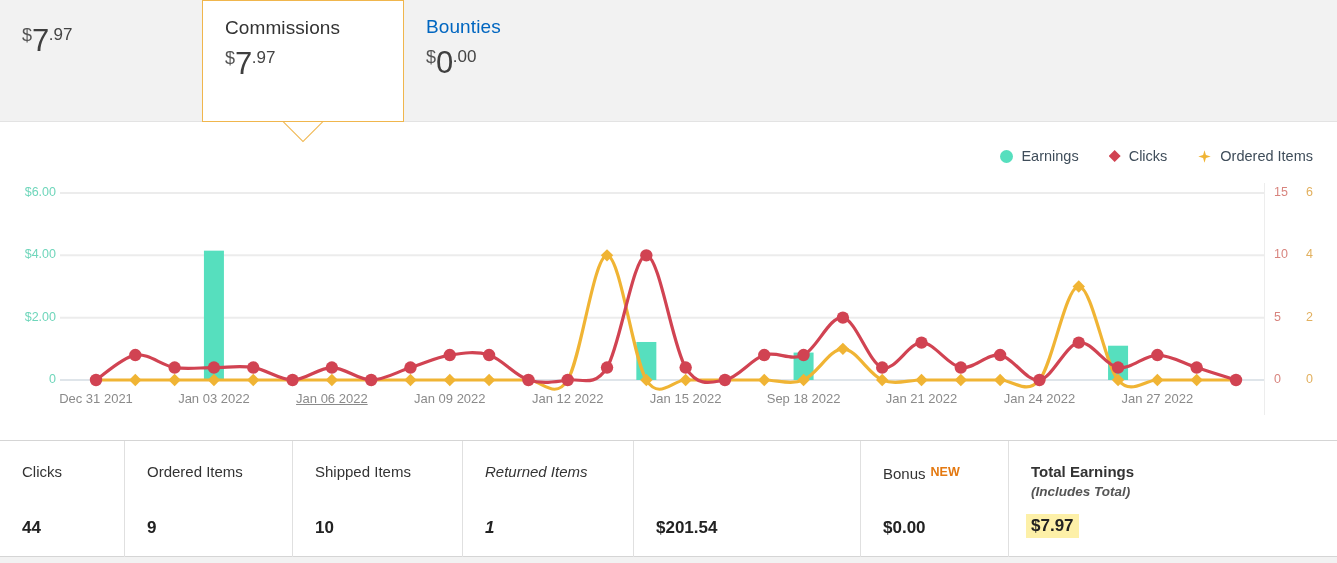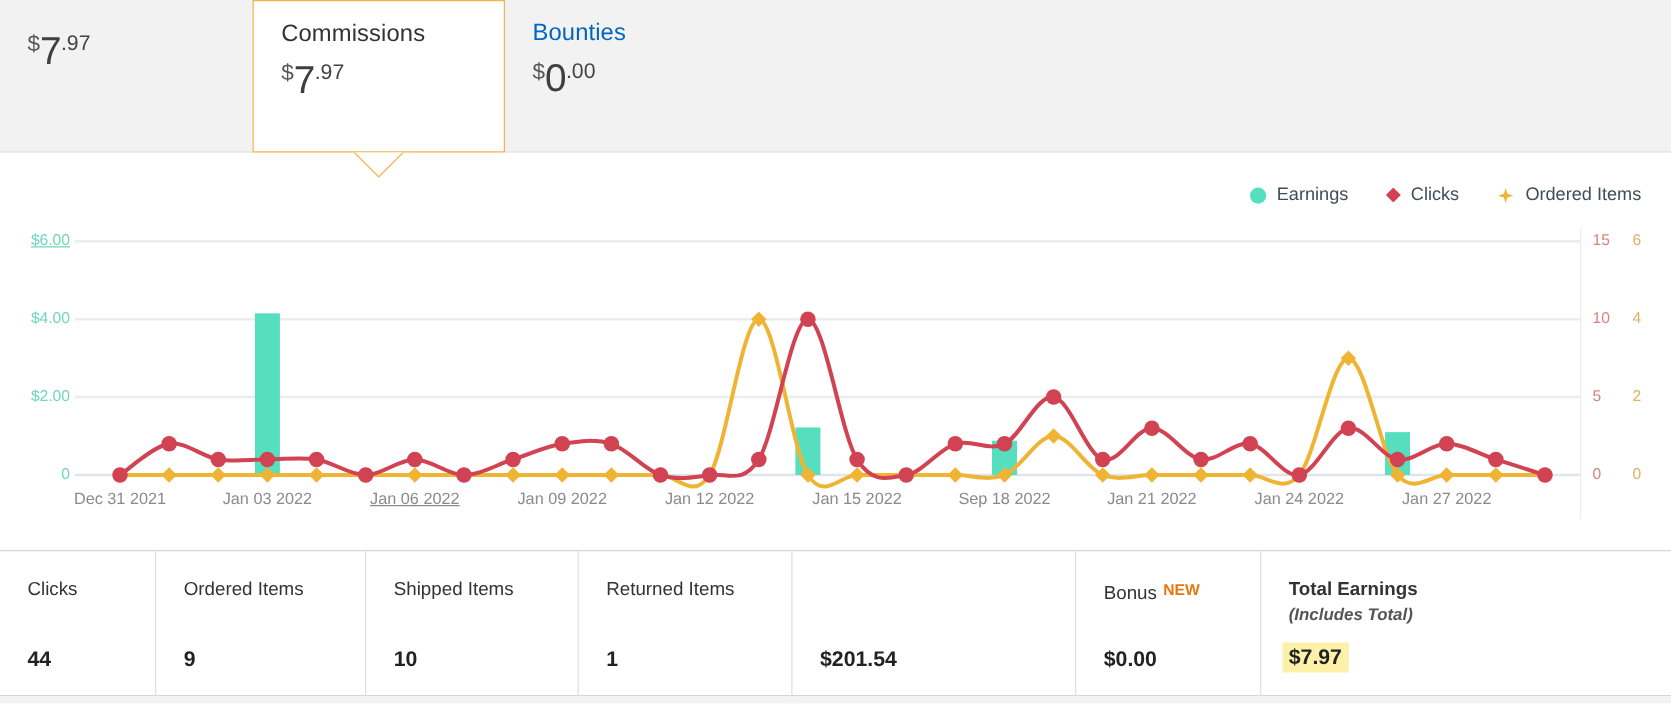--- a/index.html
+++ b/index.html
@@ -211,21 +211,21 @@
           <circle cx="1118.06" cy="244.53333333333333" r="6.2" fill="#d14352"></circle>
           <circle cx="1157.3700000000001" cy="232.06666666666666" r="6.2" fill="#d14352"></circle>
           <circle cx="1196.68" cy="244.53333333333333" r="6.2" fill="#d14352"></circle>
           <circle cx="1235.99" cy="257" r="6.2" fill="#d14352"></circle>
         </svg>
       <div class="axis-right-line"></div>
       <div id="ticks-host">
           <div class="ytick left" style="top: 249px;">0</div>
           <div class="ytick left" style="top: 186.667px;">$2.00</div>
           <div class="ytick left" style="top: 124.333px;">$4.00</div>
-          <div class="ytick left" style="top: 62px; text-decoration: underline;">$6.00</div>
+          <div class="ytick left" style="top: 62px;">$6.00</div>
           <div class="ytick r1" style="top: 249px;">0</div>
           <div class="ytick r1" style="top: 186.667px;">5</div>
           <div class="ytick r1" style="top: 124.333px;">10</div>
           <div class="ytick r1" style="top: 62px;">15</div>
           <div class="ytick r2" style="top: 249px;">0</div>
           <div class="ytick r2" style="top: 186.667px;">2</div>
           <div class="ytick r2" style="top: 124.333px;">4</div>
           <div class="ytick r2" style="top: 62px;">6</div>
           <div class="xtick" style="left: 96px;">Dec 31 2021</div>
           <div class="xtick" style="left: 213.93px;">Jan 03 2022</div>
@@ -247,21 +247,21 @@
         <div class="metric-value">44</div>
       </div>
       <div class="metric" style="width: 168px;">
         <div class="metric-label"><span>Ordered Items</span></div>
         <div class="metric-value">9</div>
       </div>
       <div class="metric" style="width: 170px;">
         <div class="metric-label"><span>Shipped Items</span></div>
         <div class="metric-value">10</div>
       </div>
-      <div class="metric" style="width: 171px;">
+      <div class="metric" style="width: 171px; font-style: italic;">
         <div class="metric-label"><span>Returned Items</span></div>
         <div class="metric-value">1</div>
       </div>
       <div class="metric" style="width: 227px;">
         <div class="metric-value">$201.54</div>
       </div>
       <div class="metric" style="width: 148px;">
         <div class="metric-label"><span>Bonus</span><span class="new-badge">NEW</span></div>
         <div class="metric-value">$0.00</div>
       </div>

